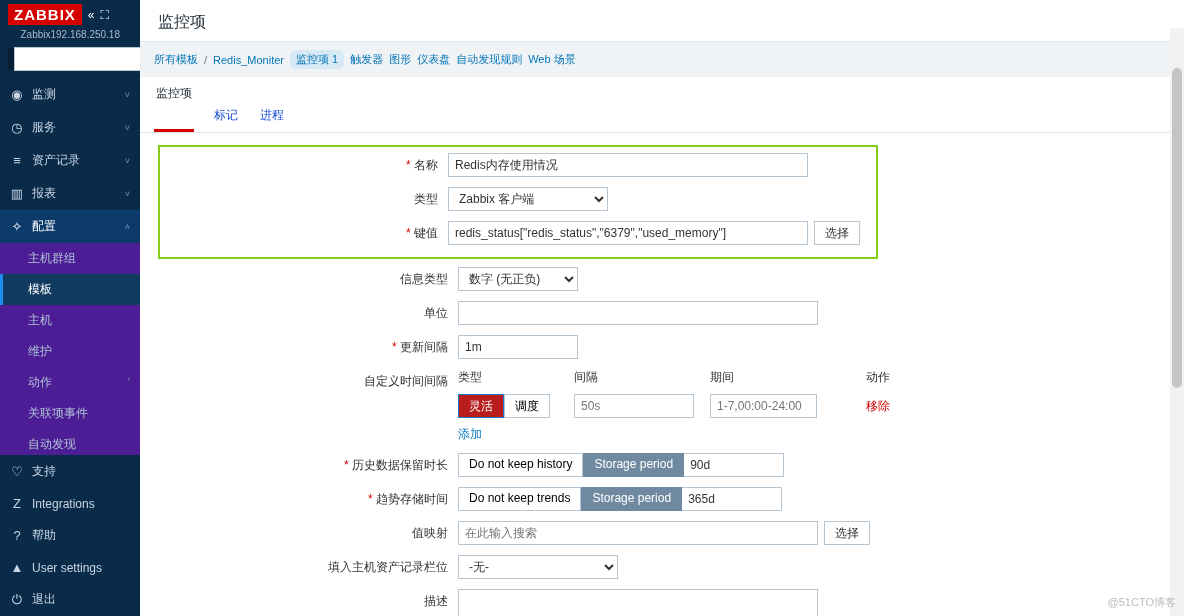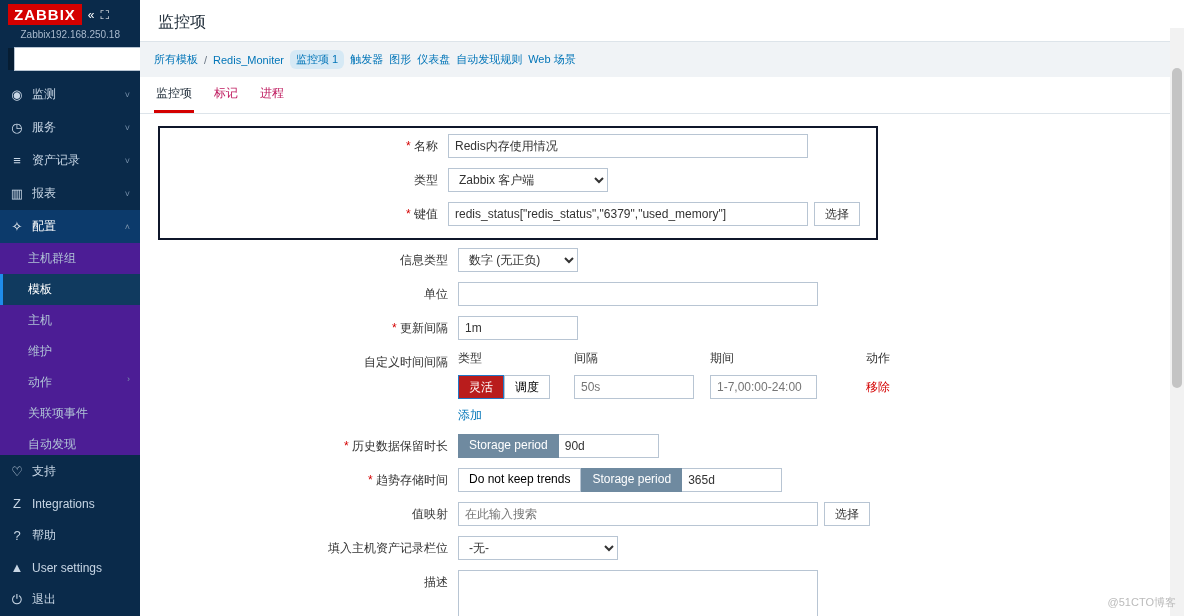--- a/index.html
+++ b/index.html
@@ -25,37 +25,37 @@
 .main { flex: 1; background: #fff; display: flex; flex-direction: column; overflow: hidden; }
 .titlebar { padding: 12px 18px 8px; font-size: 16px; color: #1f2c38; }
 .hbar { border-bottom: 1px solid #dde4ea; }
 .crumbs { background: #f0f3f6; padding: 8px 14px; display: flex; gap: 6px; align-items: center; font-size: 11px; flex-wrap: wrap; }
 .crumbs a { color: #0275b8; text-decoration: none; }
 .crumbs .sep { color: #6b7785; }
 .crumbs .active-crumb { background: #d6e9f5; padding: 2px 6px; border-radius: 6px; color: #0275b8; }
 .tabs { display: flex; gap: 18px; padding: 8px 14px 0; border-bottom: 1px solid #dde4ea; }
 .tab { padding: 0 2px 8px; color: #1f2c38; cursor: pointer; font-size: 12px; }
 .tab.active { border-bottom: 3px solid #d40000; }
-.tab.link { color: #be185d; }
+.tab.link { color: #1d4ed8; margin-top: 22px; }
 .form-area { padding: 12px 18px 18px; overflow-y: auto; flex: 1; }
 .row { display: flex; align-items: flex-start; margin-bottom: 10px; }
 .lbl { width: 300px; text-align: right; padding: 4px 10px 0 0; color: #333; font-size: 12px; }
 .req::before { content: "* "; color: #d40000; }
 .ctl { flex: 1; display: flex; align-items: center; gap: 6px; flex-wrap: wrap; }
 input[type=text], select, textarea { border: 1px solid #b8c5d3; padding: 3px 6px; font-size: 12px; color: #333; background: #fff; }
 input[type=text] { height: 24px; }
 select { height: 24px; }
 textarea { resize: both; }
 .w360 { width: 360px; }
 .w160 { width: 160px; }
 .w100 { width: 100px; }
 .w120 { width: 120px; }
 .w130 { width: 107px; }
 .btn-sel { border: 1px solid #b8c5d3; background: #fff; padding: 3px 10px; height: 24px; cursor: pointer; color: #333; font-size: 12px; }
-.redbox { border: 2px solid #0f172a; padding: 6px 8px 2px; margin-bottom: 8px; width: 720px; }
+.redbox { border: 2px solid #84cc16; padding: 6px 8px 2px; margin-bottom: 8px; width: 720px; }
 .interval-block { display: grid; grid-template-columns: 110px 130px 150px 60px; gap: 6px; align-items: center; }
 .ihdr { color: #333; font-size: 12px; padding-bottom: 2px; }
 .seg { display: flex; }
 .seg .segbtn { border: 1px solid #b8c5d3; padding: 3px 10px; height: 24px; font-size: 12px; cursor: pointer; background: #fff; }
 .seg .segbtn.on { background: #b91c1c; color: #fff; border-color: #2178c6; }
 .link-a { color: #0275b8; text-decoration: none; font-size: 12px; cursor: pointer; }
 .link-danger { color: #d40000; }
 .storage-row { display: flex; gap: 0; }
 .storage-row .opt { border: 1px solid #b8c5d3; padding: 3px 10px; height: 24px; font-size: 12px; background: #fff; cursor: pointer; }
 .storage-row .opt.on { background: #6f8aa0; color: #fff; border-color: #6f8aa0; }
@@ -225,20 +225,21 @@
             <a class="link-a link-danger">移除</a>
           </div>
           <div style="margin-top:8px"><a class="link-a">添加</a></div>
         </div>
       </div>
 
       <div class="row">
         <div class="lbl req">历史数据保留时长</div>
         <div class="ctl">
           <div class="storage-row">
+            <div class="opt">Do not keep history</div>
             <div class="opt on">Storage period</div>
             <input type="text" class="w100" value="90d" style="">
           </div>
         </div>
       </div>
 
       <div class="row">
         <div class="lbl req">趋势存储时间</div>
         <div class="ctl">
           <div class="storage-row">

